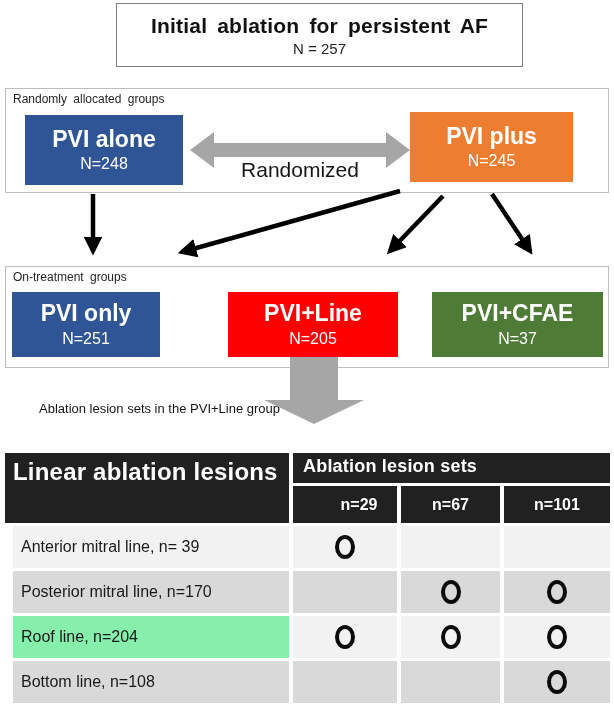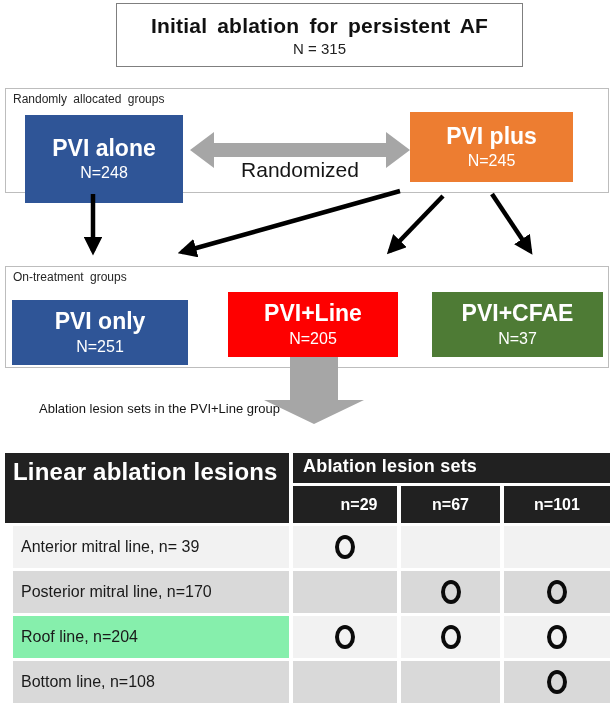--- a/index.html
+++ b/index.html
@@ -23,23 +23,23 @@
   .c2 { left:5px; top:266px; width:602px; height:100px; }
   .group-label { position:absolute; left:7px; top:3px; font-size:12px; color:#262626; word-spacing:3px; }
 
   
   .node {
     position:absolute; z-index:2; color:#fff; text-align:center;
     display:flex; flex-direction:column; align-items:center; justify-content:center;
   }
   .node-name { font-size:23px; font-weight:bold; line-height:1.1; }
   .node-n { font-size:16px; margin-top:3px; }
-  .box-pvi-alone { left:25px;  top:115px; width:158px; height:88px;text-align:right; }
+  .box-pvi-alone { left:25px;  top:115px; width:158px; height:70px;text-align:right; }
   .box-pvi-plus  { left:410px; top:112px; width:163px; height:70px; }
-  .t0 { left:12px;  top:292px; width:176px; height:65px;margin-top:8px; }
+  .t0 { left:12px;  top:292px; width:148px; height:65px; }
   .t1 { left:228px; top:292px; width:170px; height:65px; }
   .t2 { left:432px; top:292px; width:171px; height:65px; }
 
   .randomized-label {
     position:absolute; left:190px; top:158px; width:220px; z-index:2;
     text-align:center; font-size:21px; color:#161616;
   }
 
   .arrow-layer { position:absolute; left:0; top:0; z-index:3; pointer-events:none; }
 
@@ -73,21 +73,21 @@
     border:4px solid #0b0b0b; border-radius:50%; background:transparent;
   }
 </style>
 </head>
 <body>
 
 <div class="page">
 
   <div class="title-box">
     <div class="title-line">Initial ablation for persistent AF</div>
-    <div class="title-n">N = 315</div>
+    <div class="title-n">N = 257</div>
   </div>
 
   <div class="group-container c1">
     <div class="group-label">Randomly allocated groups</div>
   </div>
 
   <div class="node box-pvi-alone" style="background-color: rgb(47, 85, 151);">
     <div class="node-name">PVI alone</div>
     <div class="node-n">N=248</div>
   </div>

